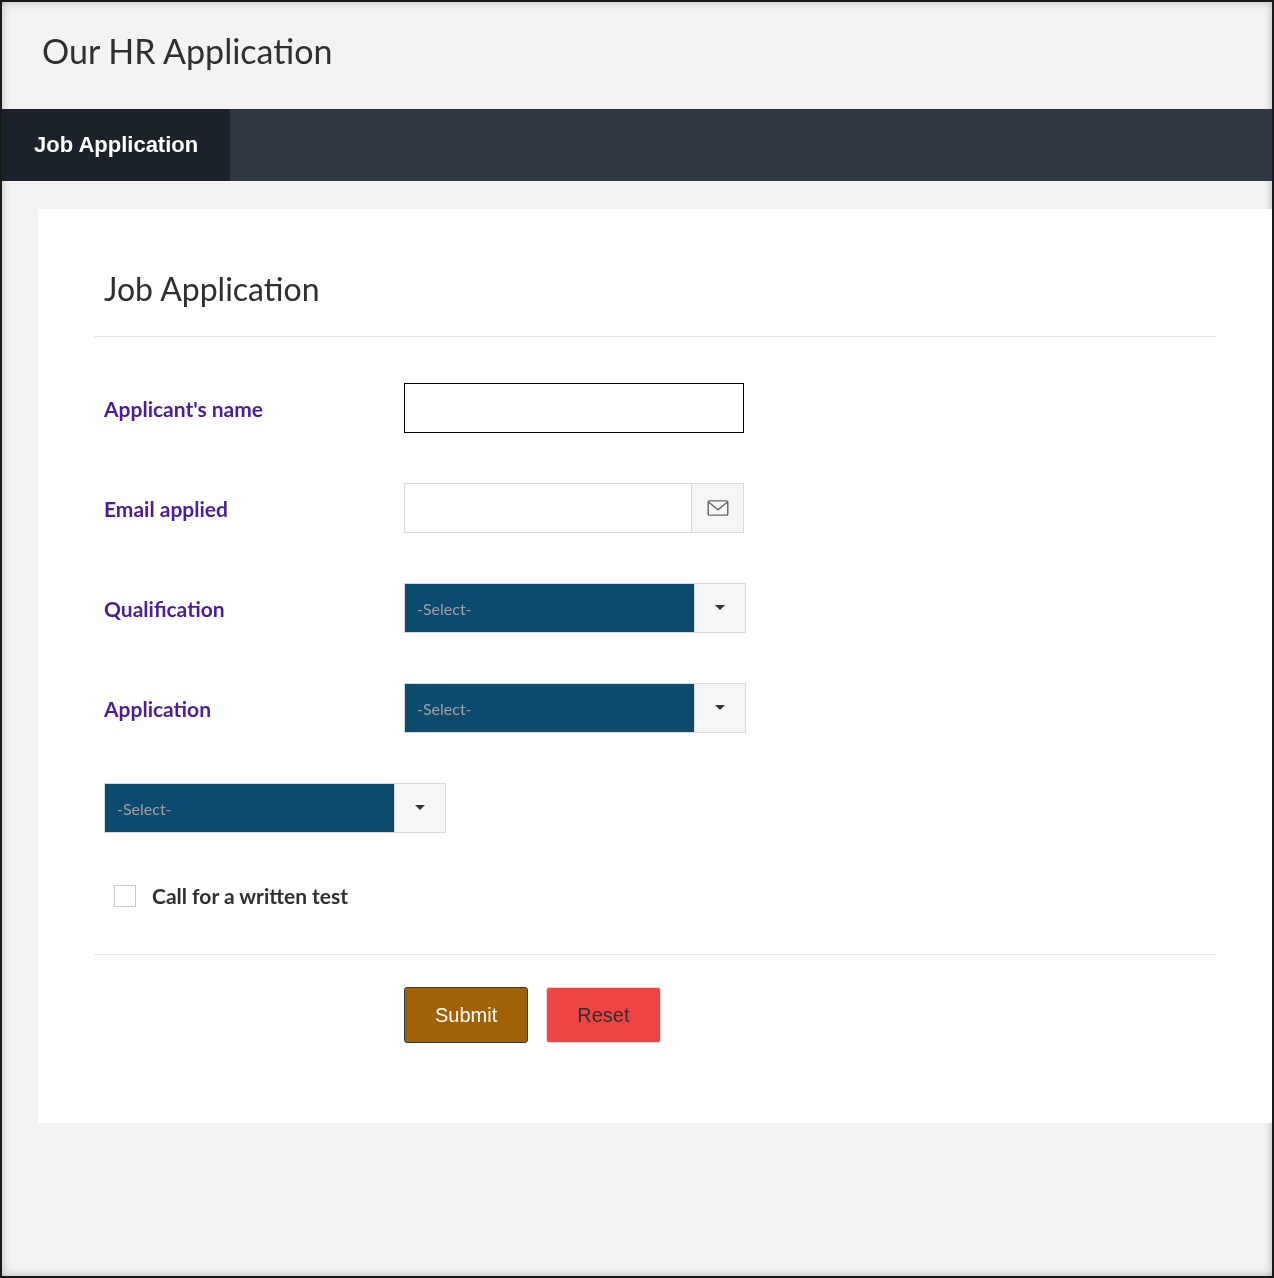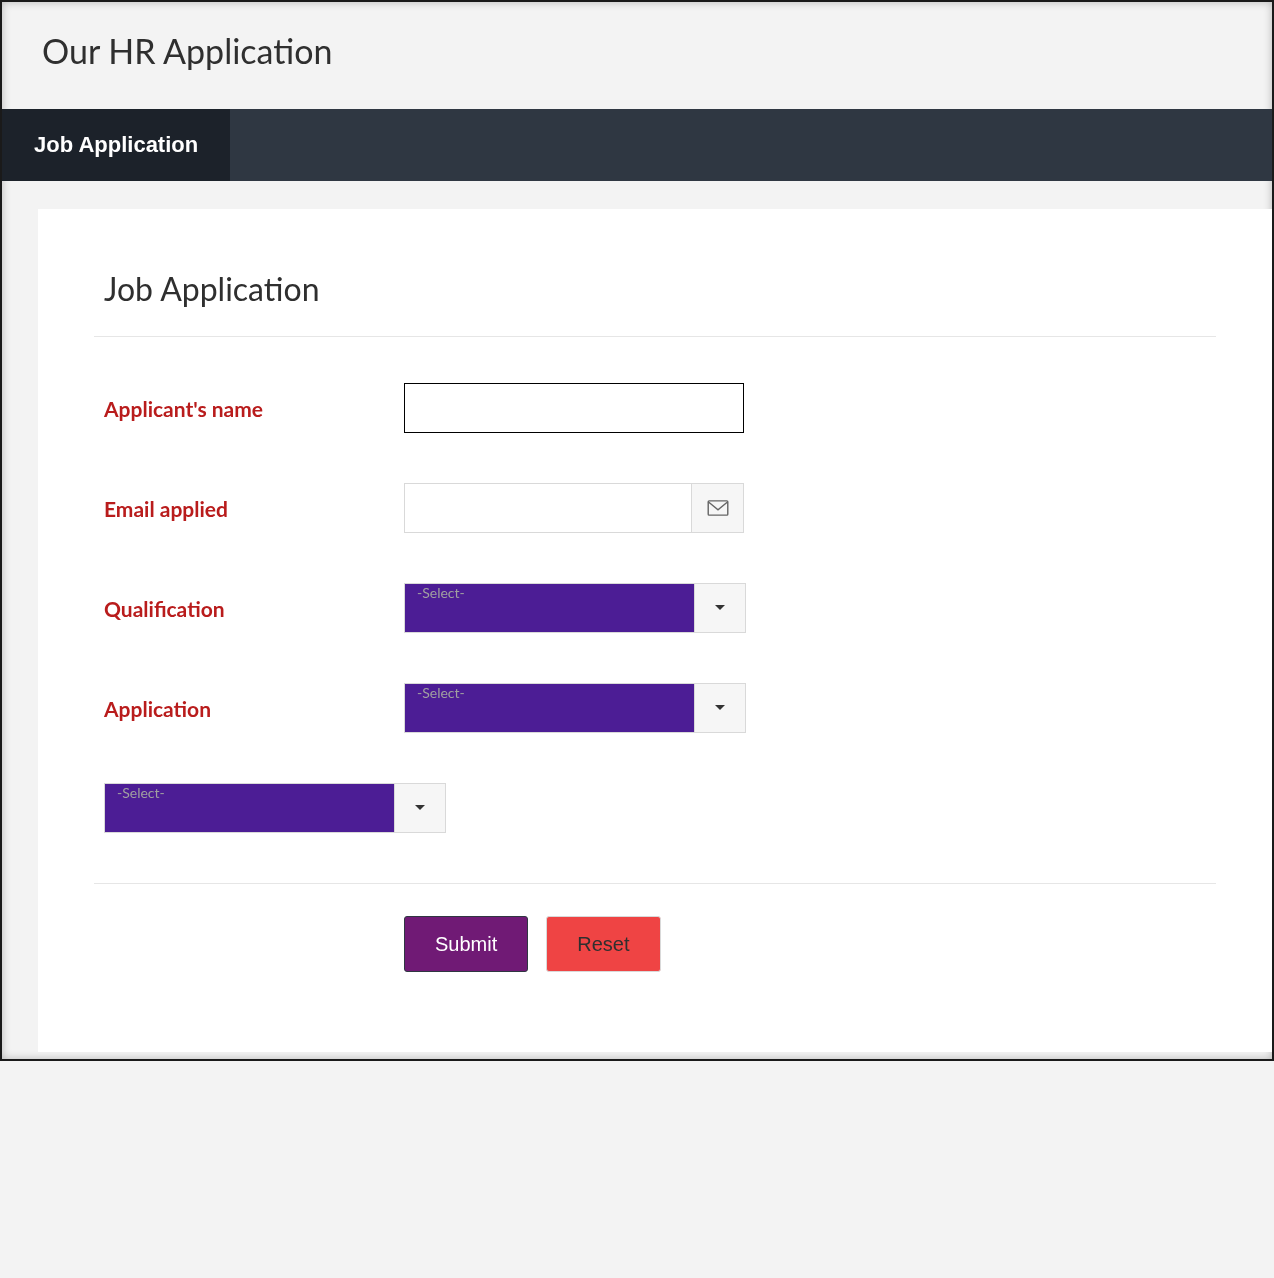--- a/index.html
+++ b/index.html
@@ -7,21 +7,21 @@
       font-family: 'Lato', 'Helvetica Neue', Arial, sans-serif;
       background: #f3f3f3;
       color: #2f2f2f;
       width: 1274px;
       height: 1278px;
       position: relative;
     }
     .outer-frame {
       border: 2px solid #1a1a1a;
       width: 1274px;
-      height: 1061px;
+      height: 1278px;
       box-shadow: inset 0 0 8px rgba(0,0,0,0.25);
     }
     .header-area {
       padding: 28px 40px 38px;
     }
     .app-title {
       font-size: 34px;
       font-weight: 400;
       color: #2f2f2f;
     }
@@ -62,21 +62,21 @@
     }
     .form-row {
       display: flex;
       align-items: center;
       margin-bottom: 50px;
     }
     .form-label {
       width: 300px;
       font-size: 21px;
       font-weight: 700;
-      color: #b91c1c;
+      color: #4c1d95;
       padding-right: 14px;
     }
     .field-wrap { display: flex; }
     .text-input {
       width: 340px;
       height: 50px;
       border: 1px solid #000;
       font-size: 18px;
       padding: 0 10px;
       outline: none;
@@ -91,25 +91,26 @@
       display: flex;
       align-items: center;
       justify-content: center;
       color: #555;
     }
     .select-input {
       width: 290px;
       height: 50px;
       border: 1px solid #d9d9d9;
       border-right: none;
-      font-size: 14px;
+      font-size: 16px;
       padding: 0 12px;
       color: #a0a0a0;
-      background: #4c1d95;
-      display: flex;
+      background: #0c4a6e;
+      display: flex;
+      align-items: center;
     }
     .select-caret {
       width: 52px;
       height: 50px;
       border: 1px solid #d9d9d9;
       background: #f6f6f6;
       display: flex;
       align-items: center;
       justify-content: center;
     }
@@ -145,21 +146,21 @@
       padding: 0 30px;
       font-size: 20px;
       font-weight: 400;
       border-radius: 3px;
       cursor: pointer;
       display: flex;
       align-items: center;
       justify-content: center;
     }
     .btn-primary {
-      background: #701a75;
+      background: #a16207;
       color: #fff;
       border: 1px solid #2f3742;
     }
     .btn-secondary {
       background: #ef4444;
       color: #2f2f2f;
       border: 1px solid #d9d9d9;
     }
     .envelope-icon svg { width: 22px; height: 16px; }
     .calendar-icon svg { width: 20px; height: 20px; }
@@ -236,20 +237,24 @@
               <span>-Select-</span>
             </div>
           <div class="select-caret">
             <svg viewBox="0 0 12 8">
                 <path d="M1 1 L6 6 L11 1" fill="#333"></path>
               </svg>
           </div>
         </div>
       </div>
 
+      <div class="checkbox-row">
+        <div class="checkbox-box"></div>
+        <div class="checkbox-label">Call for a written test</div>
+      </div>
 
       <div class="footer-divider"></div>
 
       <div class="button-row">
         <button class="btn btn-primary">Submit</button>
         <button class="btn btn-secondary">Reset</button>
       </div>
     </div>
   </div>
 </div>

